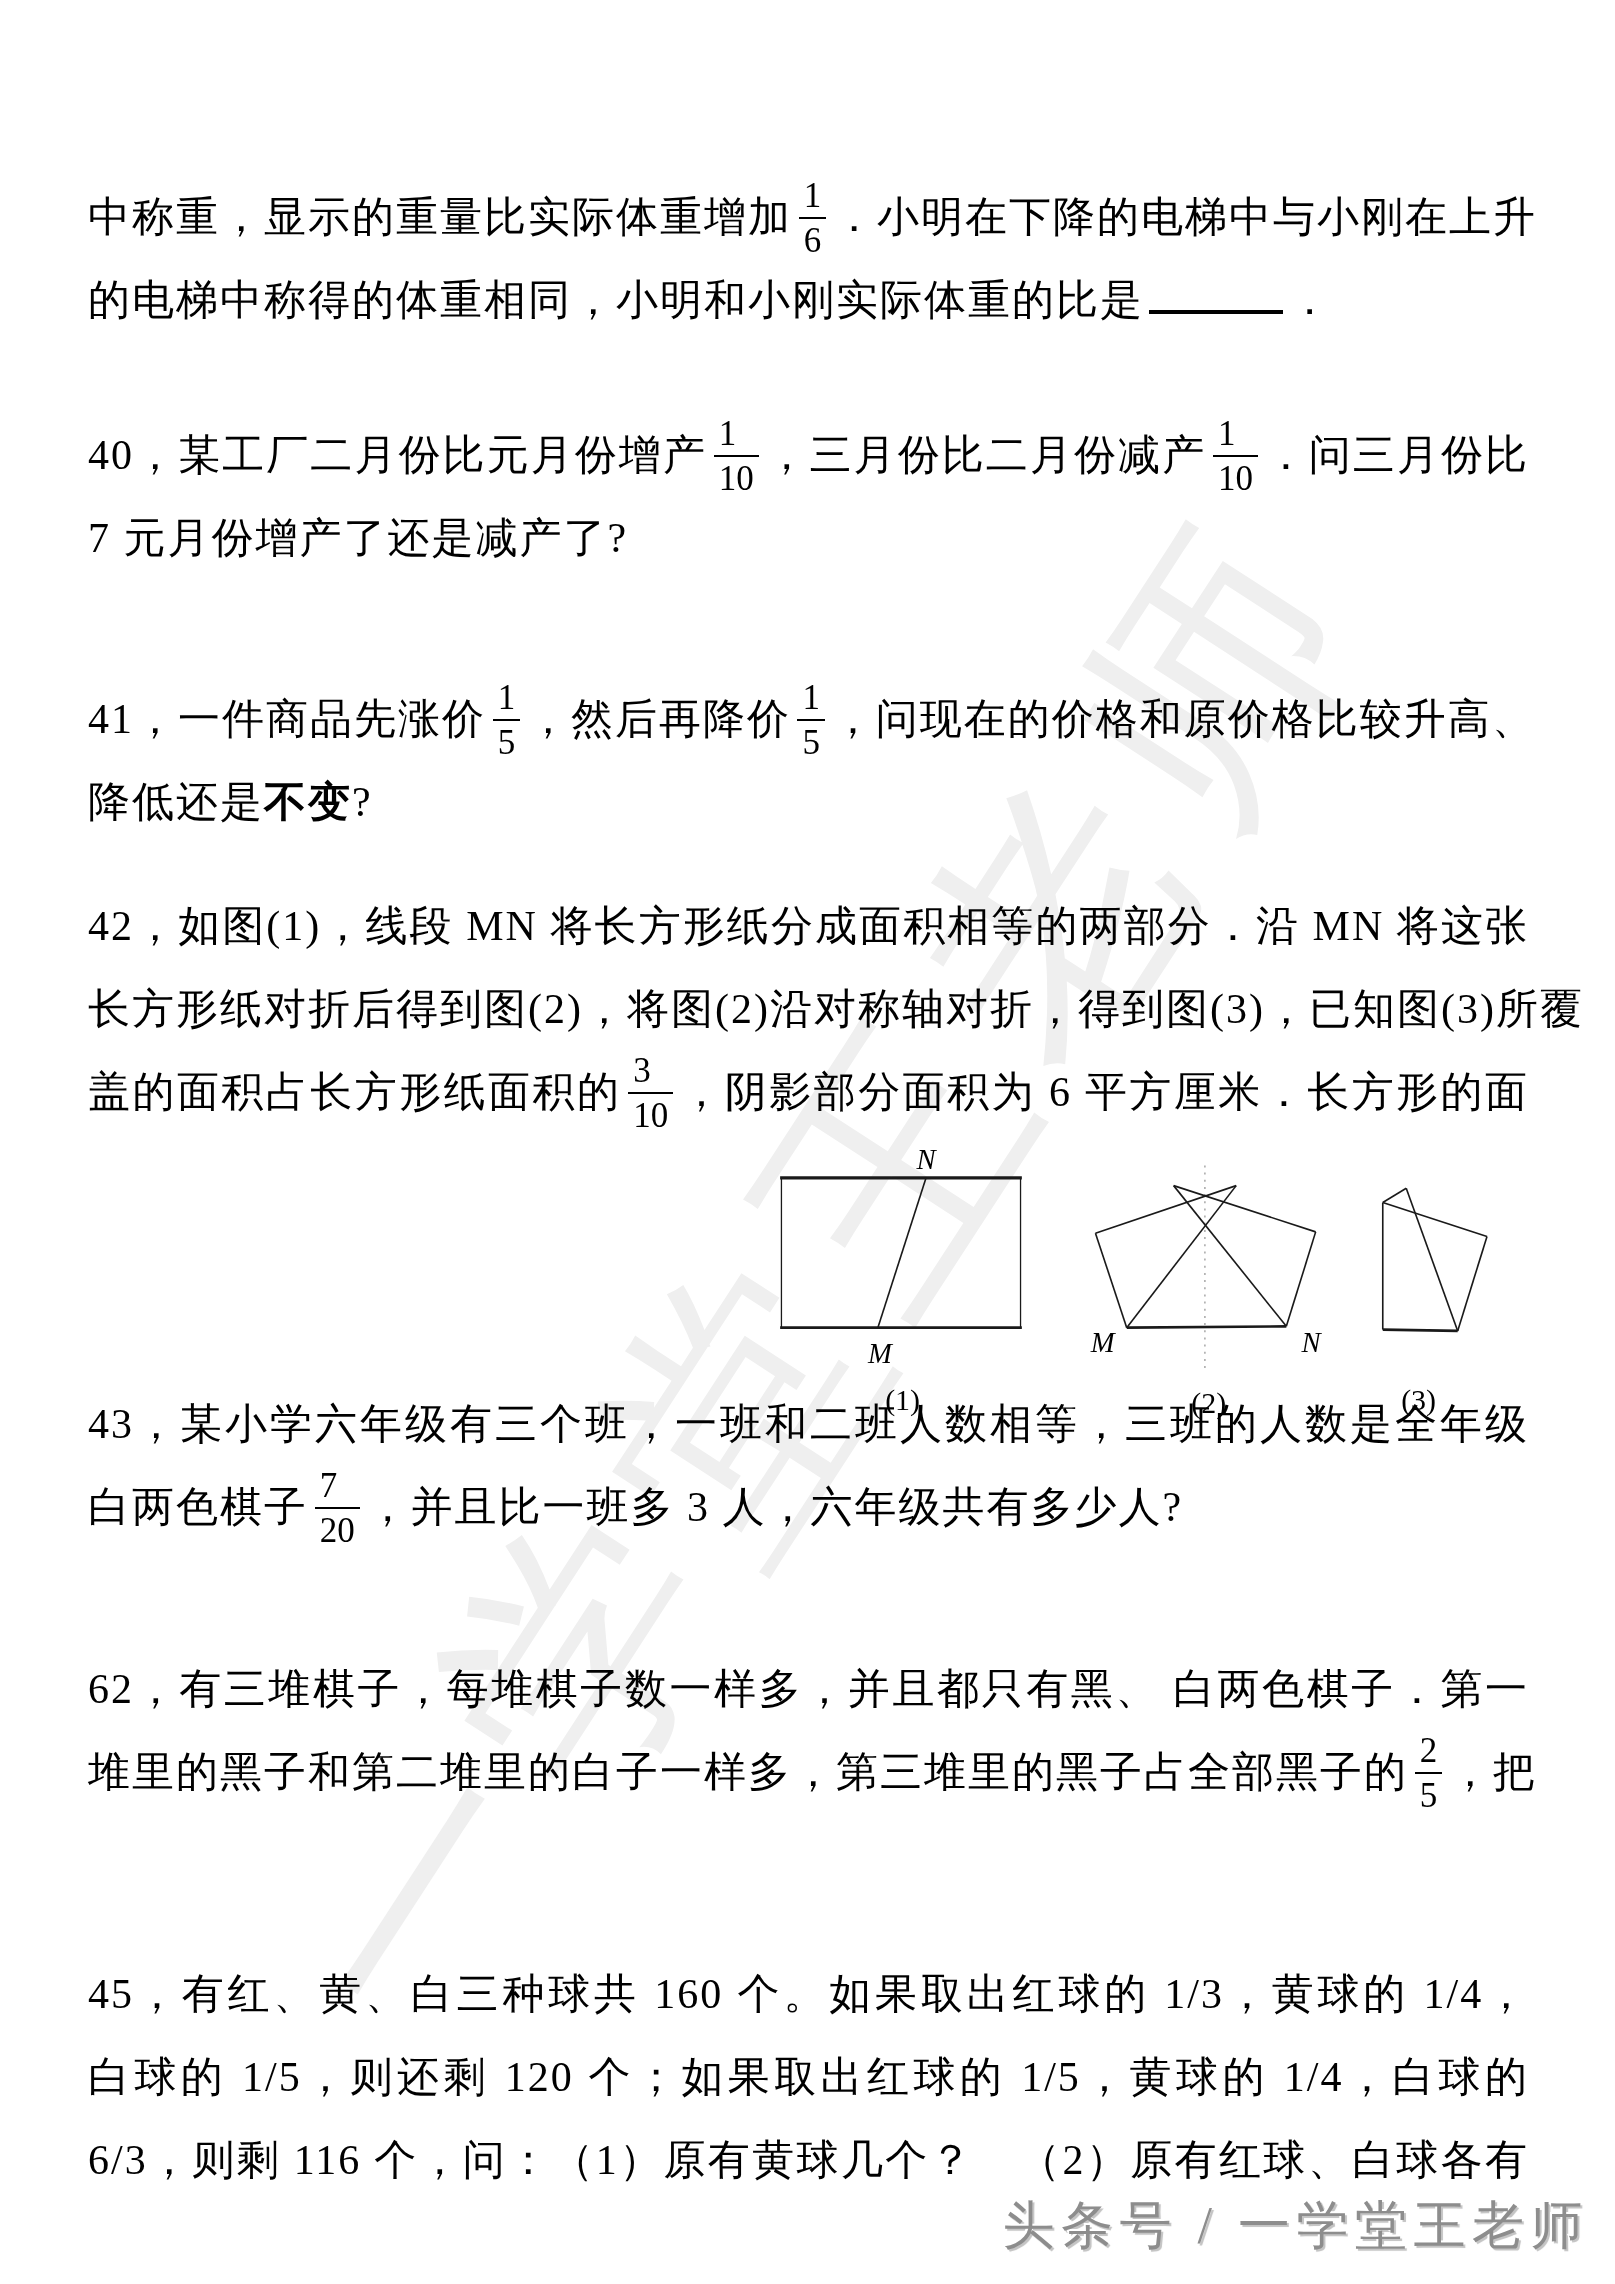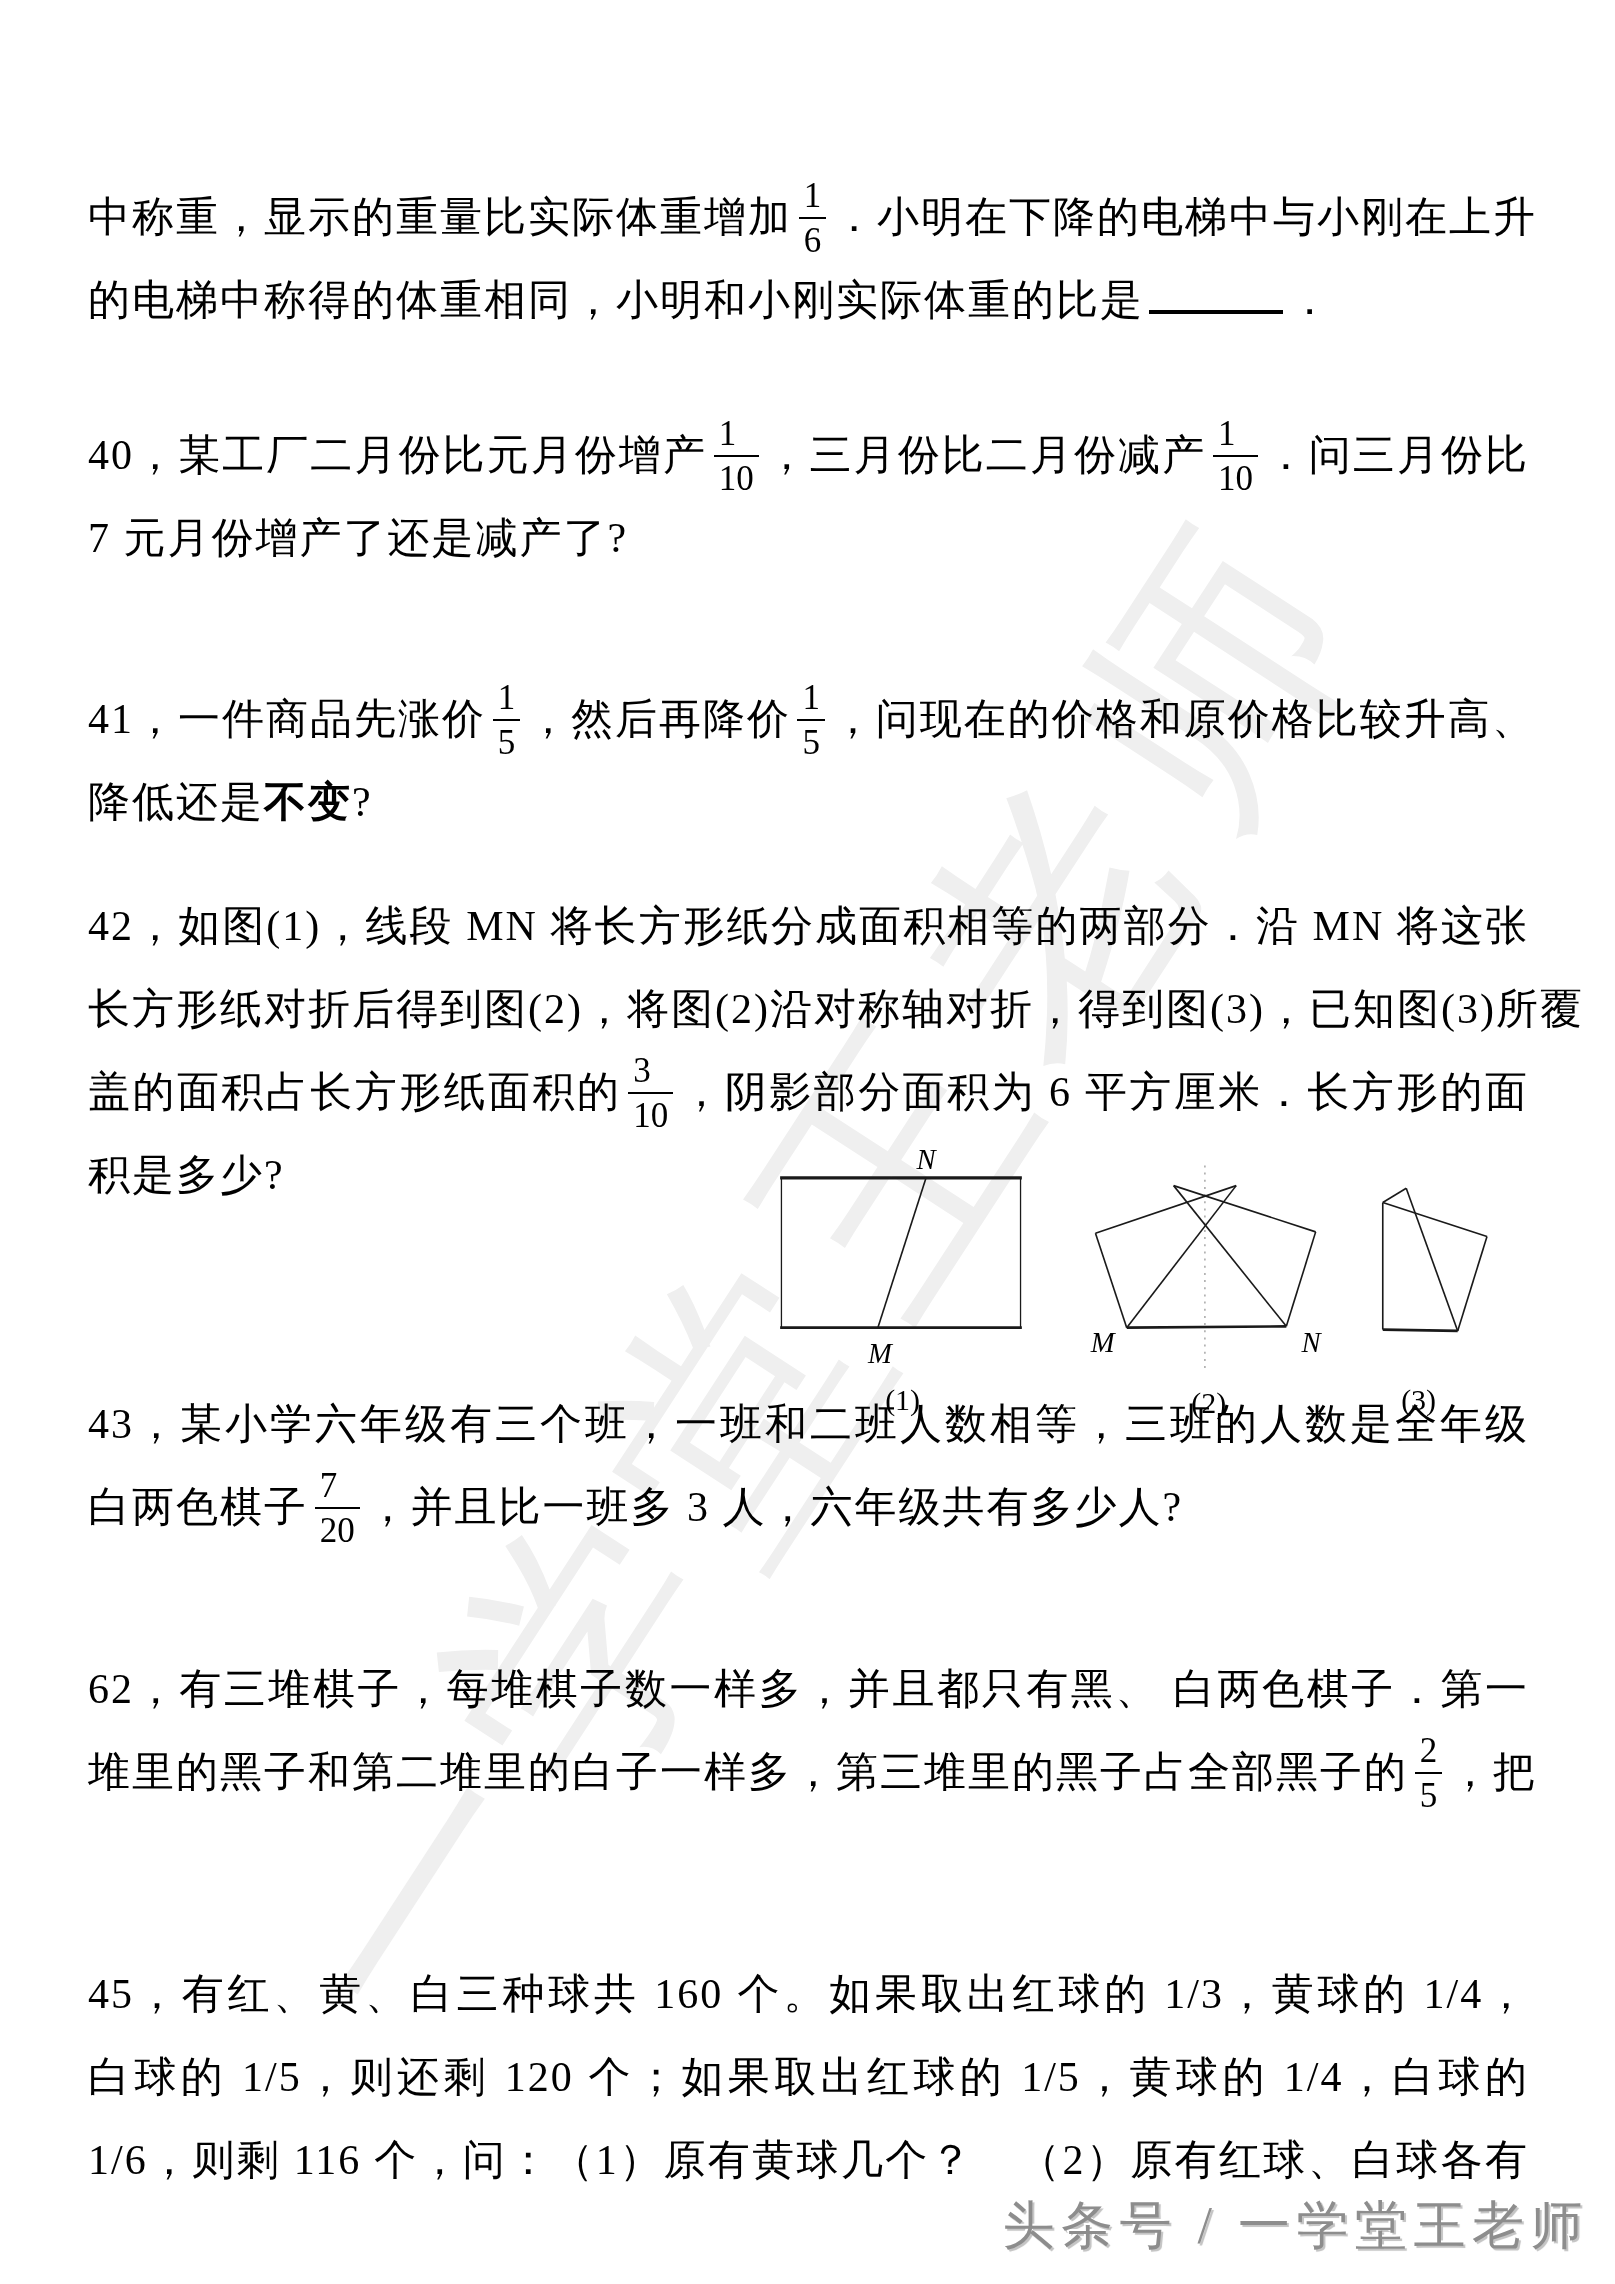--- a/index.html
+++ b/index.html
@@ -91,21 +91,20 @@
       <div class="line short"><span>降低还是</span><span class="b">不变</span><span>?</span></div>
     </div>
 
     <div class="block" style="top:885px">
       <div class="line"><span>42，如图(1)，线段 MN 将长方形纸分成面积相等的两部分．沿 MN 将这张</span></div>
       <div class="line"><span>长方形纸对折后得到图(2)，将图(2)沿对称轴对折，得到图(3)，已知图(3)所覆</span></div>
       <div class="line"><span>盖的面积占长方形纸面积的</span><span class="frac">
             <span class="fnum">3</span>
             <span class="fden">10</span>
           </span><span>，阴影部分面积为 6 平方厘米．长方形的面</span></div>
-      <div class="line short"><span>积是多少?</span></div>
     </div>
 
     <div class="figure-wrap">
       <svg width="873" height="274" viewBox="0 0 1340 420">
 
         <g>
           <rect x="59" y="47" width="367" height="230" fill="none" stroke="#1a1a1a" stroke-width="2"></rect>
           <line x1="57" y1="47" x2="428" y2="47" stroke="#1a1a1a" stroke-width="5"></line>
           <line x1="57" y1="277" x2="428" y2="277" stroke="#1a1a1a" stroke-width="4"></line>
           <line x1="281" y1="47" x2="207" y2="277" stroke="#1a1a1a" stroke-width="2.5"></line>
@@ -152,20 +151,20 @@
       <div class="line"><span>62，有三堆棋子，每堆棋子数一样多，并且都只有黑、 白两色棋子．第一</span></div>
       <div class="line"><span>堆里的黑子和第二堆里的白子一样多，第三堆里的黑子占全部黑子的</span><span class="frac">
             <span class="fnum">2</span>
             <span class="fden">5</span>
           </span><span>，把</span></div>
     </div>
 
     <div class="block" style="top:1953px">
       <div class="line"><span>45，有红、黄、白三种球共 160 个。如果取出红球的 1/3，黄球的 1/4，</span></div>
       <div class="line"><span>白球的 1/5，则还剩 120 个；如果取出红球的 1/5，黄球的 1/4，白球的</span></div>
-      <div class="line"><span>1/6，则剩 116 个，问：（1）原有黄球几个？　（2）原有红球、白球各有</span></div>
+      <div class="line"><span>6/3，则剩 116 个，问：（1）原有黄球几个？　（2）原有红球、白球各有</span></div>
     </div>
 
     <div class="footer">头条号 / 一学堂王老师</div>
 
   </div>
 </div>
 
 
 </body></html>

